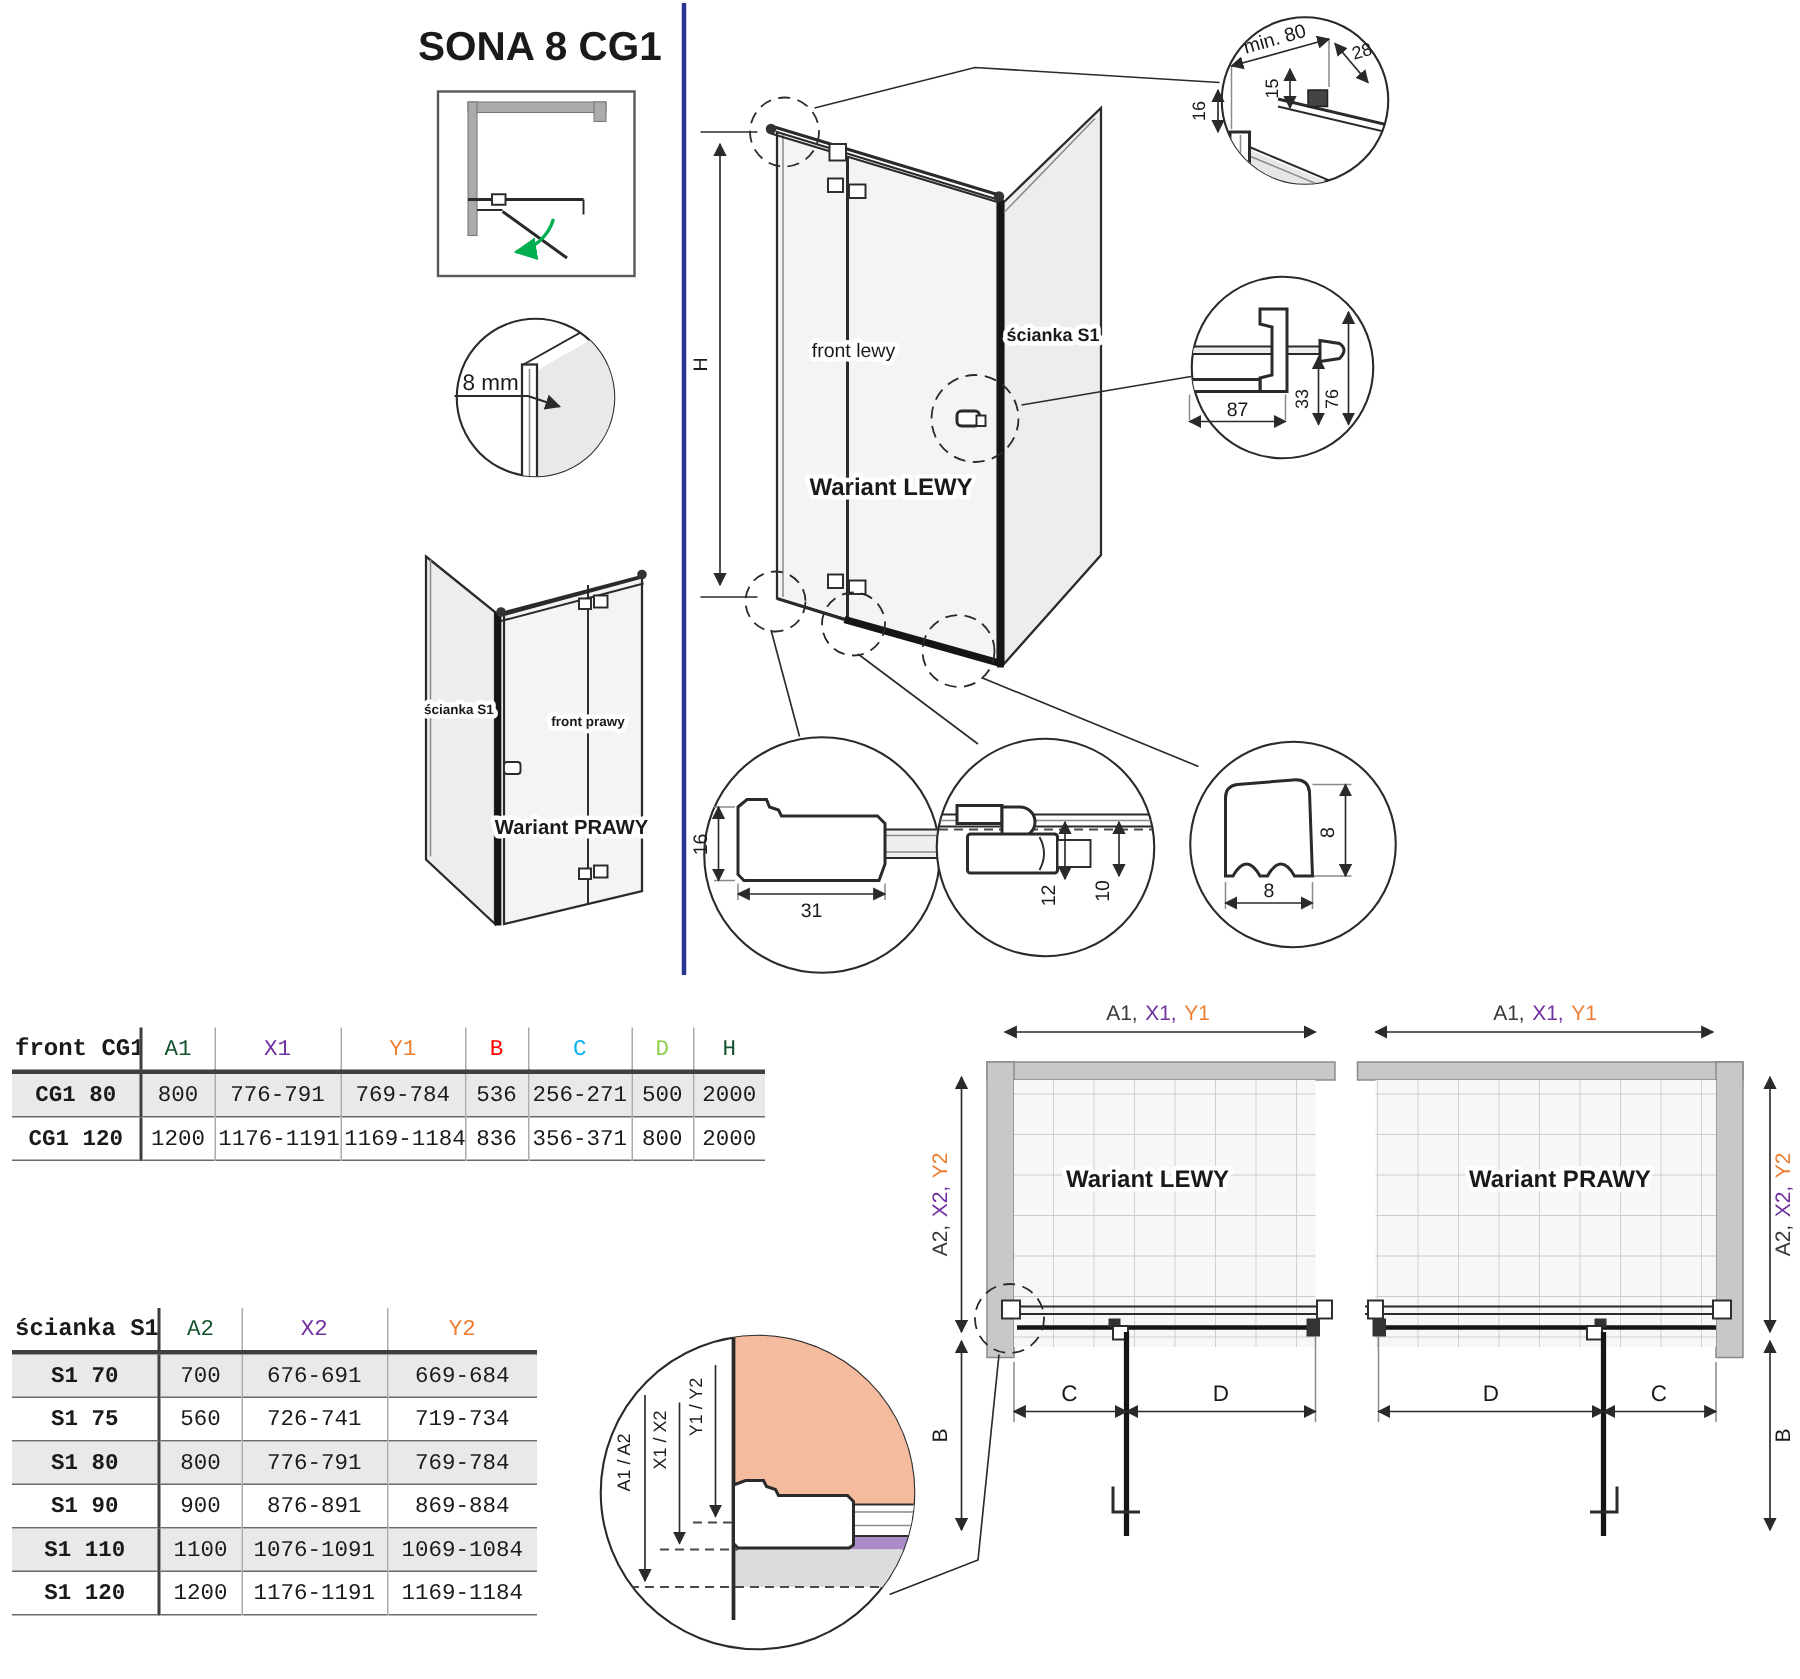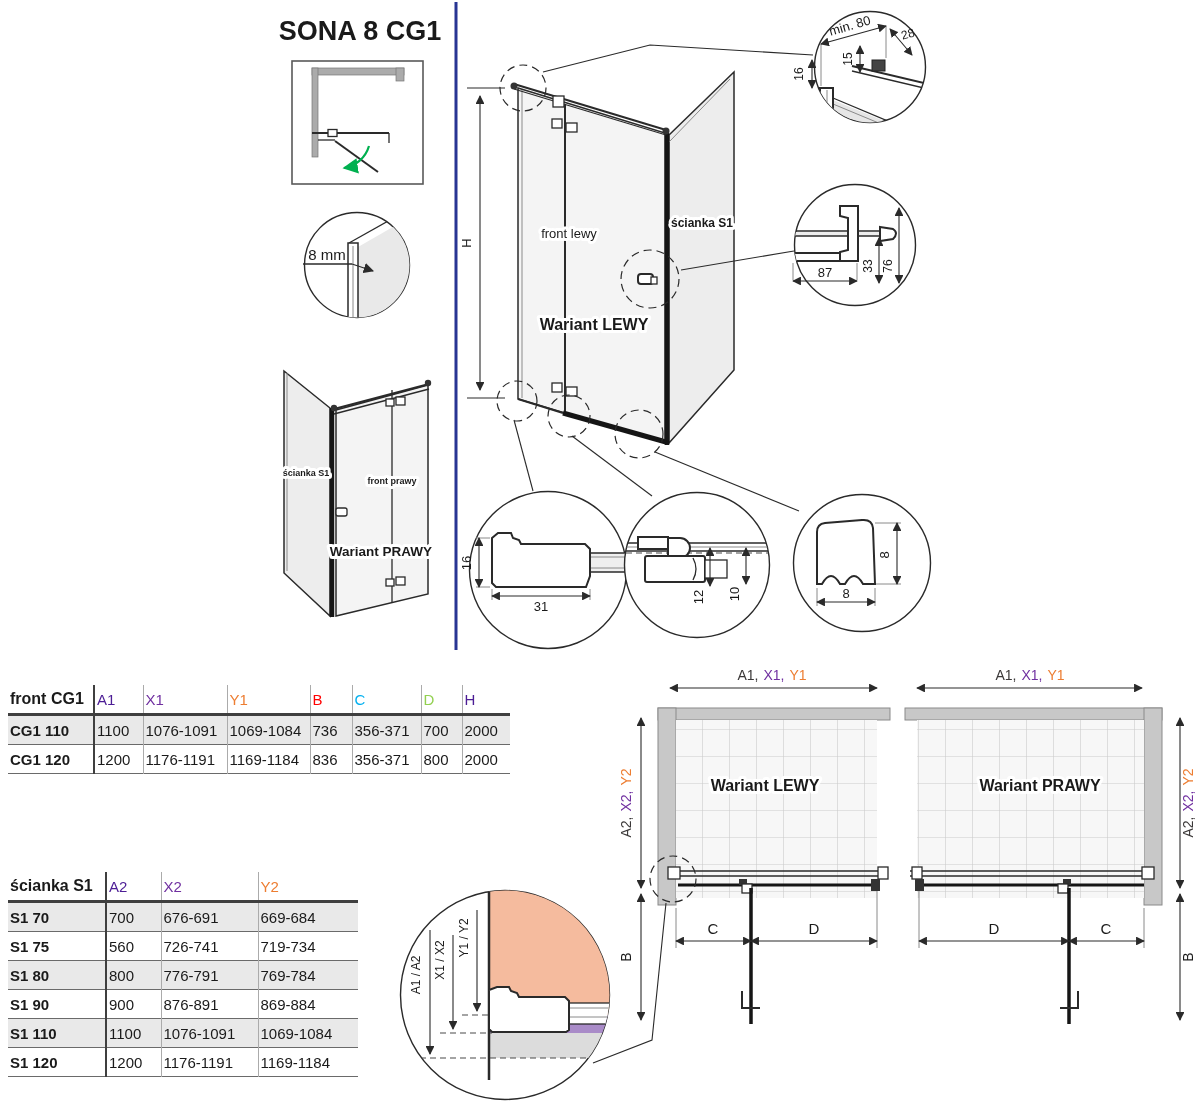--- a/index.html
+++ b/index.html
@@ -22,32 +22,32 @@
   .t9{font-size:9px;font-weight:bold}
   .t12{font-size:12px}
   .t13{font-size:13px}
   .t14{font-size:14px}
   .t15{font-size:15px}
   .title{font-size:27px;font-weight:bold}
   .cap{font-size:16px;font-weight:600}
   .cap2{font-size:13.5px;font-weight:600}
   .lblbg{paint-order:stroke;stroke:#FFFFFF;stroke-width:6;stroke-linejoin:round}
   
-  .dim-table{position:absolute;border-collapse:collapse;table-layout:fixed;font-family:Liberation Sans, sans-serif;
-    font-size:15px;color:#1A1A1A;text-align:left;background:#fff}
+  .dim-table{position:absolute;border-collapse:collapse;table-layout:fixed;font-family:Liberation Mono, monospace;
+    font-size:15px;color:#1A1A1A;text-align:center;background:#fff}
   #front-table{left:8px;top:685px;width:502px}
   #wall-table{left:8px;top:872px;width:350px}
   .dim-table th,.dim-table td{padding:1px 2px;height:26px;white-space:nowrap;overflow:hidden;font-weight:normal}
   .dim-table thead tr{border-bottom:3px solid #3F3F3F}
   .dim-table tbody tr{border-bottom:1.5px solid #6A6A6A}
   .dim-table tbody tr:nth-child(odd){background:#E9E9E9}
   .dim-table th:first-child,.dim-table td:first-child{border-right:2.5px solid #3F3F3F;font-weight:bold}
   .dim-table th:not(:first-child),.dim-table td:not(:first-child){border-left:1.5px solid #ABABAB}
   .dim-table thead th:first-child{font-size:16px}
-  .hc-a{color:#4c1d95}.hc-x{color:#7030A0}.hc-y{color:#ED7D31}
+  .hc-a{color:#14532d}.hc-x{color:#7030A0}.hc-y{color:#ED7D31}
   .hc-b{color:#FF0000}.hc-c{color:#00B0F0}.hc-d{color:#92D050}
 </style>
 </head>
 <body>
 
 <div class="page">
 
 <svg class="drawing" width="1200" height="1119" viewBox="0 0 1200 1119">
   <defs>
     <marker id="mA" viewBox="0 0 10 10" refX="9" refY="5" markerWidth="8" markerHeight="8" orient="auto-start-reverse">
@@ -379,27 +379,27 @@
       <th class="hc-x">X1</th>
       <th class="hc-y">Y1</th>
       <th class="hc-b">B</th>
       <th class="hc-c">C</th>
       <th class="hc-d">D</th>
       <th class="hc-a">H</th>
     </tr>
   </thead>
   <tbody>
     <tr>
-      <th>CG1 110</th>
-      <td>1100</td>
-      <td>1076-1091</td>
-      <td>1069-1084</td>
-      <td>736</td>
-      <td>356-371</td>
-      <td>700</td>
+      <th>CG1 80</th>
+      <td>800</td>
+      <td>776-791</td>
+      <td>769-784</td>
+      <td>536</td>
+      <td>256-271</td>
+      <td>500</td>
       <td>2000</td>
     </tr>
     <tr>
       <th>CG1 120</th>
       <td>1200</td>
       <td>1176-1191</td>
       <td>1169-1184</td>
       <td>836</td>
       <td>356-371</td>
       <td>800</td>

